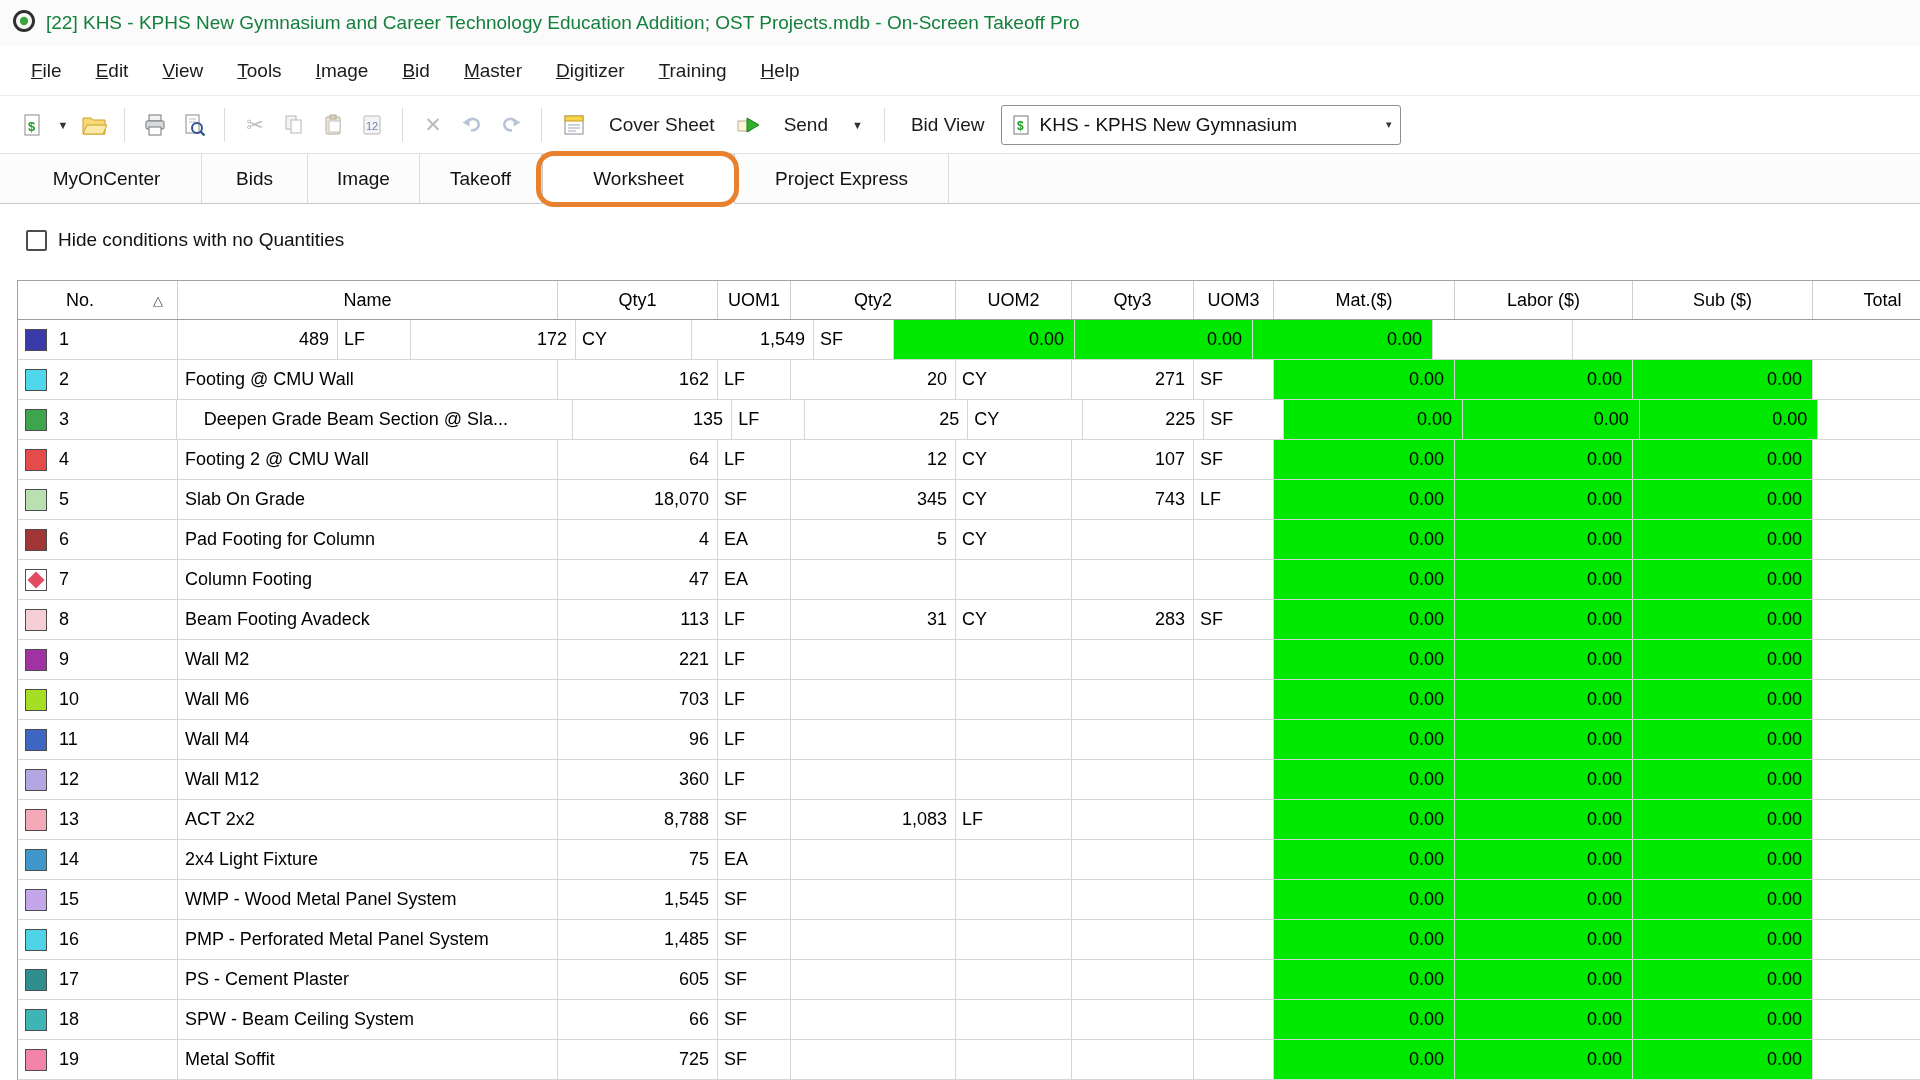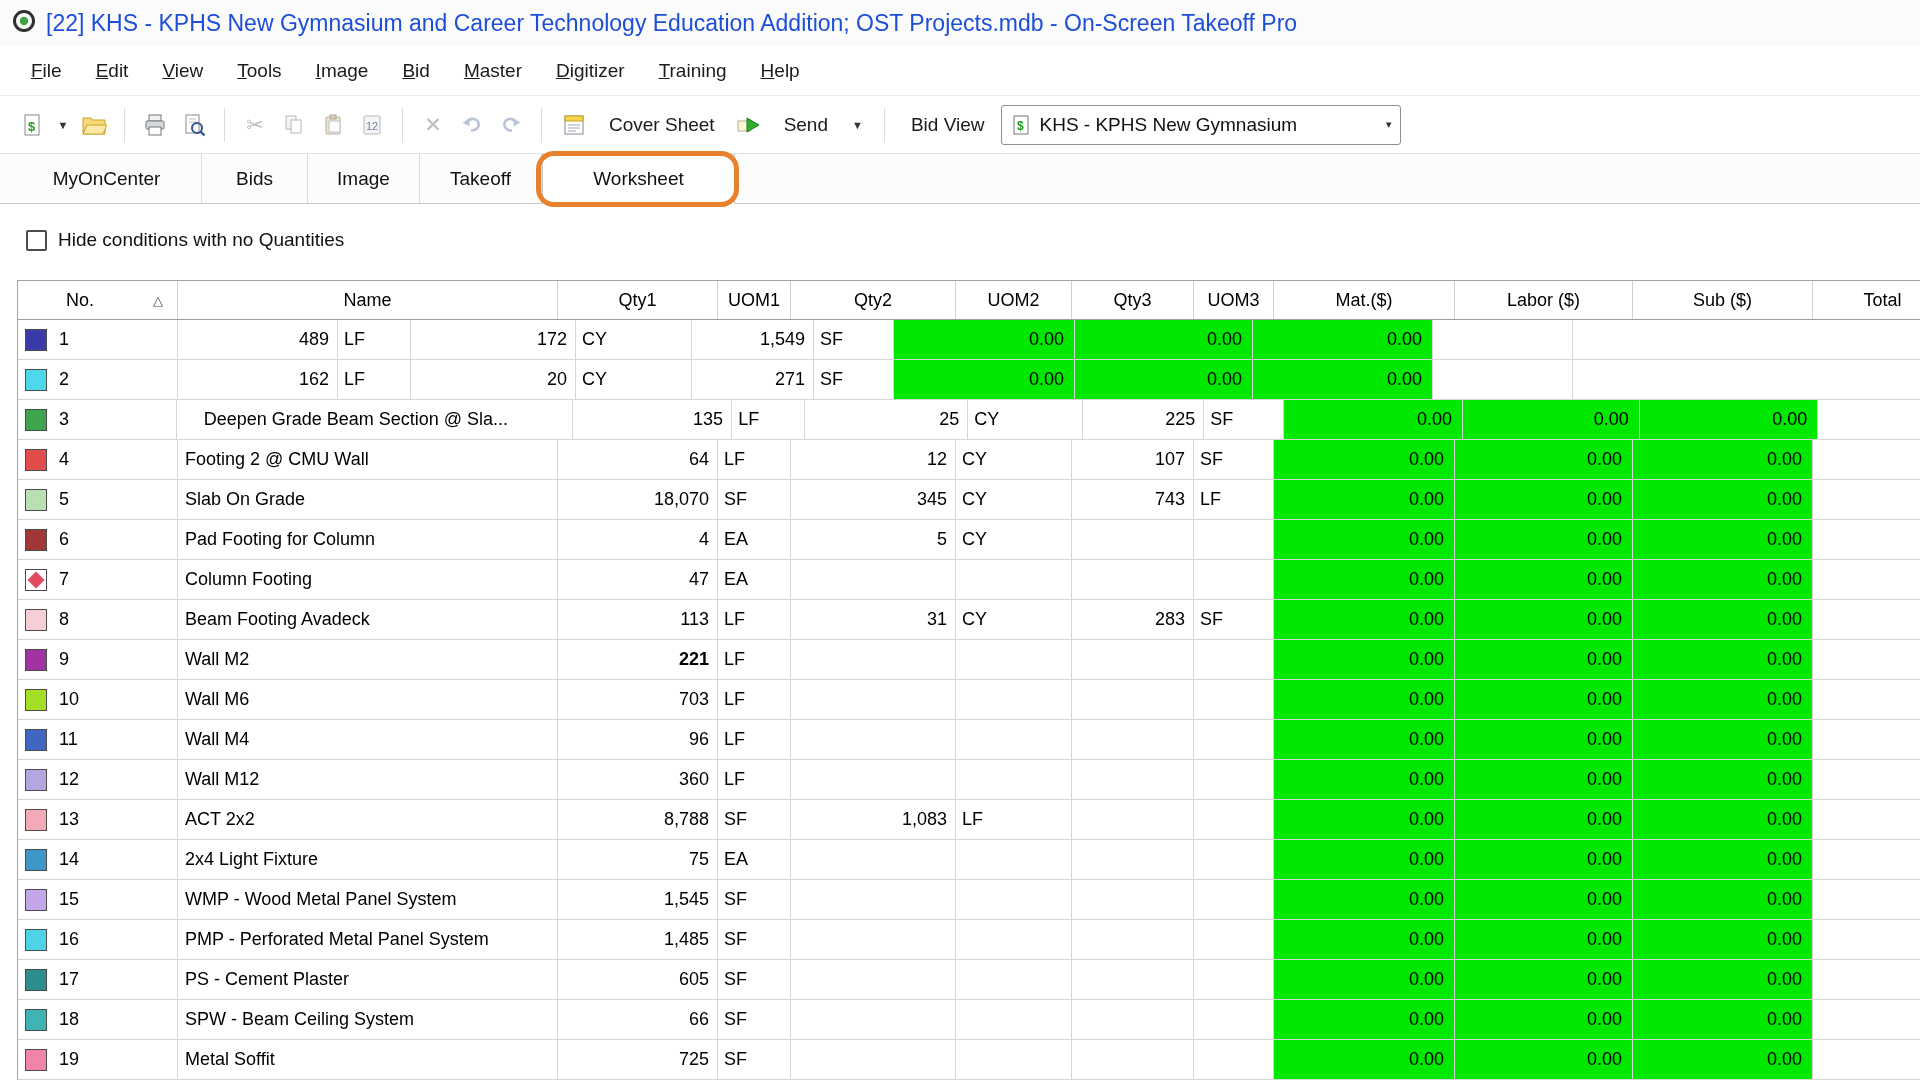--- a/index.html
+++ b/index.html
@@ -4,21 +4,21 @@
 <style>
   :root{
     --money:#00e800;
     --ring:#e8812e;
   }
   *{margin:0;padding:0;box-sizing:border-box;}
   html,body{width:1920px;height:1080px;overflow:hidden;background:#fff;
     font-family:"Liberation Sans",sans-serif;color:#111;}
   
   .titlebar{height:46px;display:flex;align-items:center;gap:10px;padding-left:12px;background:#fbfbfb;}
-  .title-text{font-size:23px;color:#1d4ed8;white-space:nowrap;}
+  .title-text{font-size:19px;color:#15803d;white-space:nowrap;}
   
   .menubar{height:50px;display:flex;align-items:center;padding-left:14px;border-bottom:1px solid #ececec;background:#fff;}
   .menu-item{padding:7px 17px;font-size:19px;color:#1b1b1b;cursor:default;}
   .menu-item u{text-decoration:underline;}
   
   .toolbar{height:58px;display:flex;align-items:center;padding-left:14px;gap:3px;border-bottom:1px solid #e3e3e3;background:#fff;}
   .tbtn{width:36px;height:36px;display:flex;align-items:center;justify-content:center;border-radius:3px;}
   .tbtn.narrow{width:20px;}
   .glyph{font-size:21px;color:#bdbdbd;line-height:1;}
   .tsep{width:1px;height:34px;background:#dcdcdc;margin:0 9px;flex:0 0 auto;}
@@ -188,20 +188,21 @@
   </div>
 </div>
 
 <div class="tabstrip">
   <div class="highlight-ring"></div>
 <div class="tab" style="width: 190px;">MyOnCenter</div>
     <div class="tab" style="width: 106px;">Bids</div>
     <div class="tab" style="width: 112px;">Image</div>
     <div class="tab" style="width: 122px;">Takeoff</div>
     <div class="tab active" style="width: 193px;">Worksheet</div>
+    <div class="tab" style="width: 214px;">Project Express</div>
   </div>
 
 <div class="filter-row">
   <span class="checkbox"></span>
   <span class="filter-label">Hide conditions with no Quantities</span>
 </div>
 
 <div class="ws-table">
   <div class="hrow">
       <div class="hcell h-no" style="width: 160px;">
@@ -257,20 +258,21 @@
         <div class="cell c-money" style="width: 181px;">0.00</div>
         <div class="cell c-money" style="width: 178px;">0.00</div>
         <div class="cell c-money" style="width: 180px;">0.00</div>
         <div class="cell c-total" style="width: 140px;"></div>
       </div>
       <div class="trow">
         <div class="cell c-no" style="width: 160px;">
           <span class="swatch solid" style="background: rgb(79, 216, 236);"></span>
           <span>2</span>
         </div>
+        <div class="cell c-name" style="width: 380px;">Footing @ CMU Wall</div>
         <div class="cell c-qty" style="width: 160px;">162</div>
         <div class="cell c-uom" style="width: 73px;">LF</div>
         <div class="cell c-qty" style="width: 165px;">20</div>
         <div class="cell c-uom" style="width: 116px;">CY</div>
         <div class="cell c-qty" style="width: 122px;">271</div>
         <div class="cell c-uom" style="width: 80px;">SF</div>
         <div class="cell c-money" style="width: 181px;">0.00</div>
         <div class="cell c-money" style="width: 178px;">0.00</div>
         <div class="cell c-money" style="width: 180px;">0.00</div>
         <div class="cell c-total" style="width: 140px;"></div>
@@ -378,21 +380,21 @@
         <div class="cell c-money" style="width: 178px;">0.00</div>
         <div class="cell c-money" style="width: 180px;">0.00</div>
         <div class="cell c-total" style="width: 140px;"></div>
       </div>
       <div class="trow">
         <div class="cell c-no" style="width: 160px;">
           <span class="swatch hatch" style="background: rgb(162, 51, 162);"></span>
           <span>9</span>
         </div>
         <div class="cell c-name" style="width: 380px; text-align: center;">Wall M2</div>
-        <div class="cell c-qty" style="width: 160px; font-weight: bold;">221</div>
+        <div class="cell c-qty" style="width: 160px;">221</div>
         <div class="cell c-uom" style="width: 73px;">LF</div>
         <div class="cell c-qty" style="width: 165px;"></div>
         <div class="cell c-uom" style="width: 116px;"></div>
         <div class="cell c-qty" style="width: 122px;"></div>
         <div class="cell c-uom" style="width: 80px;"></div>
         <div class="cell c-money" style="width: 181px;">0.00</div>
         <div class="cell c-money" style="width: 178px;">0.00</div>
         <div class="cell c-money" style="width: 180px;">0.00</div>
         <div class="cell c-total" style="width: 140px;"></div>
       </div>

